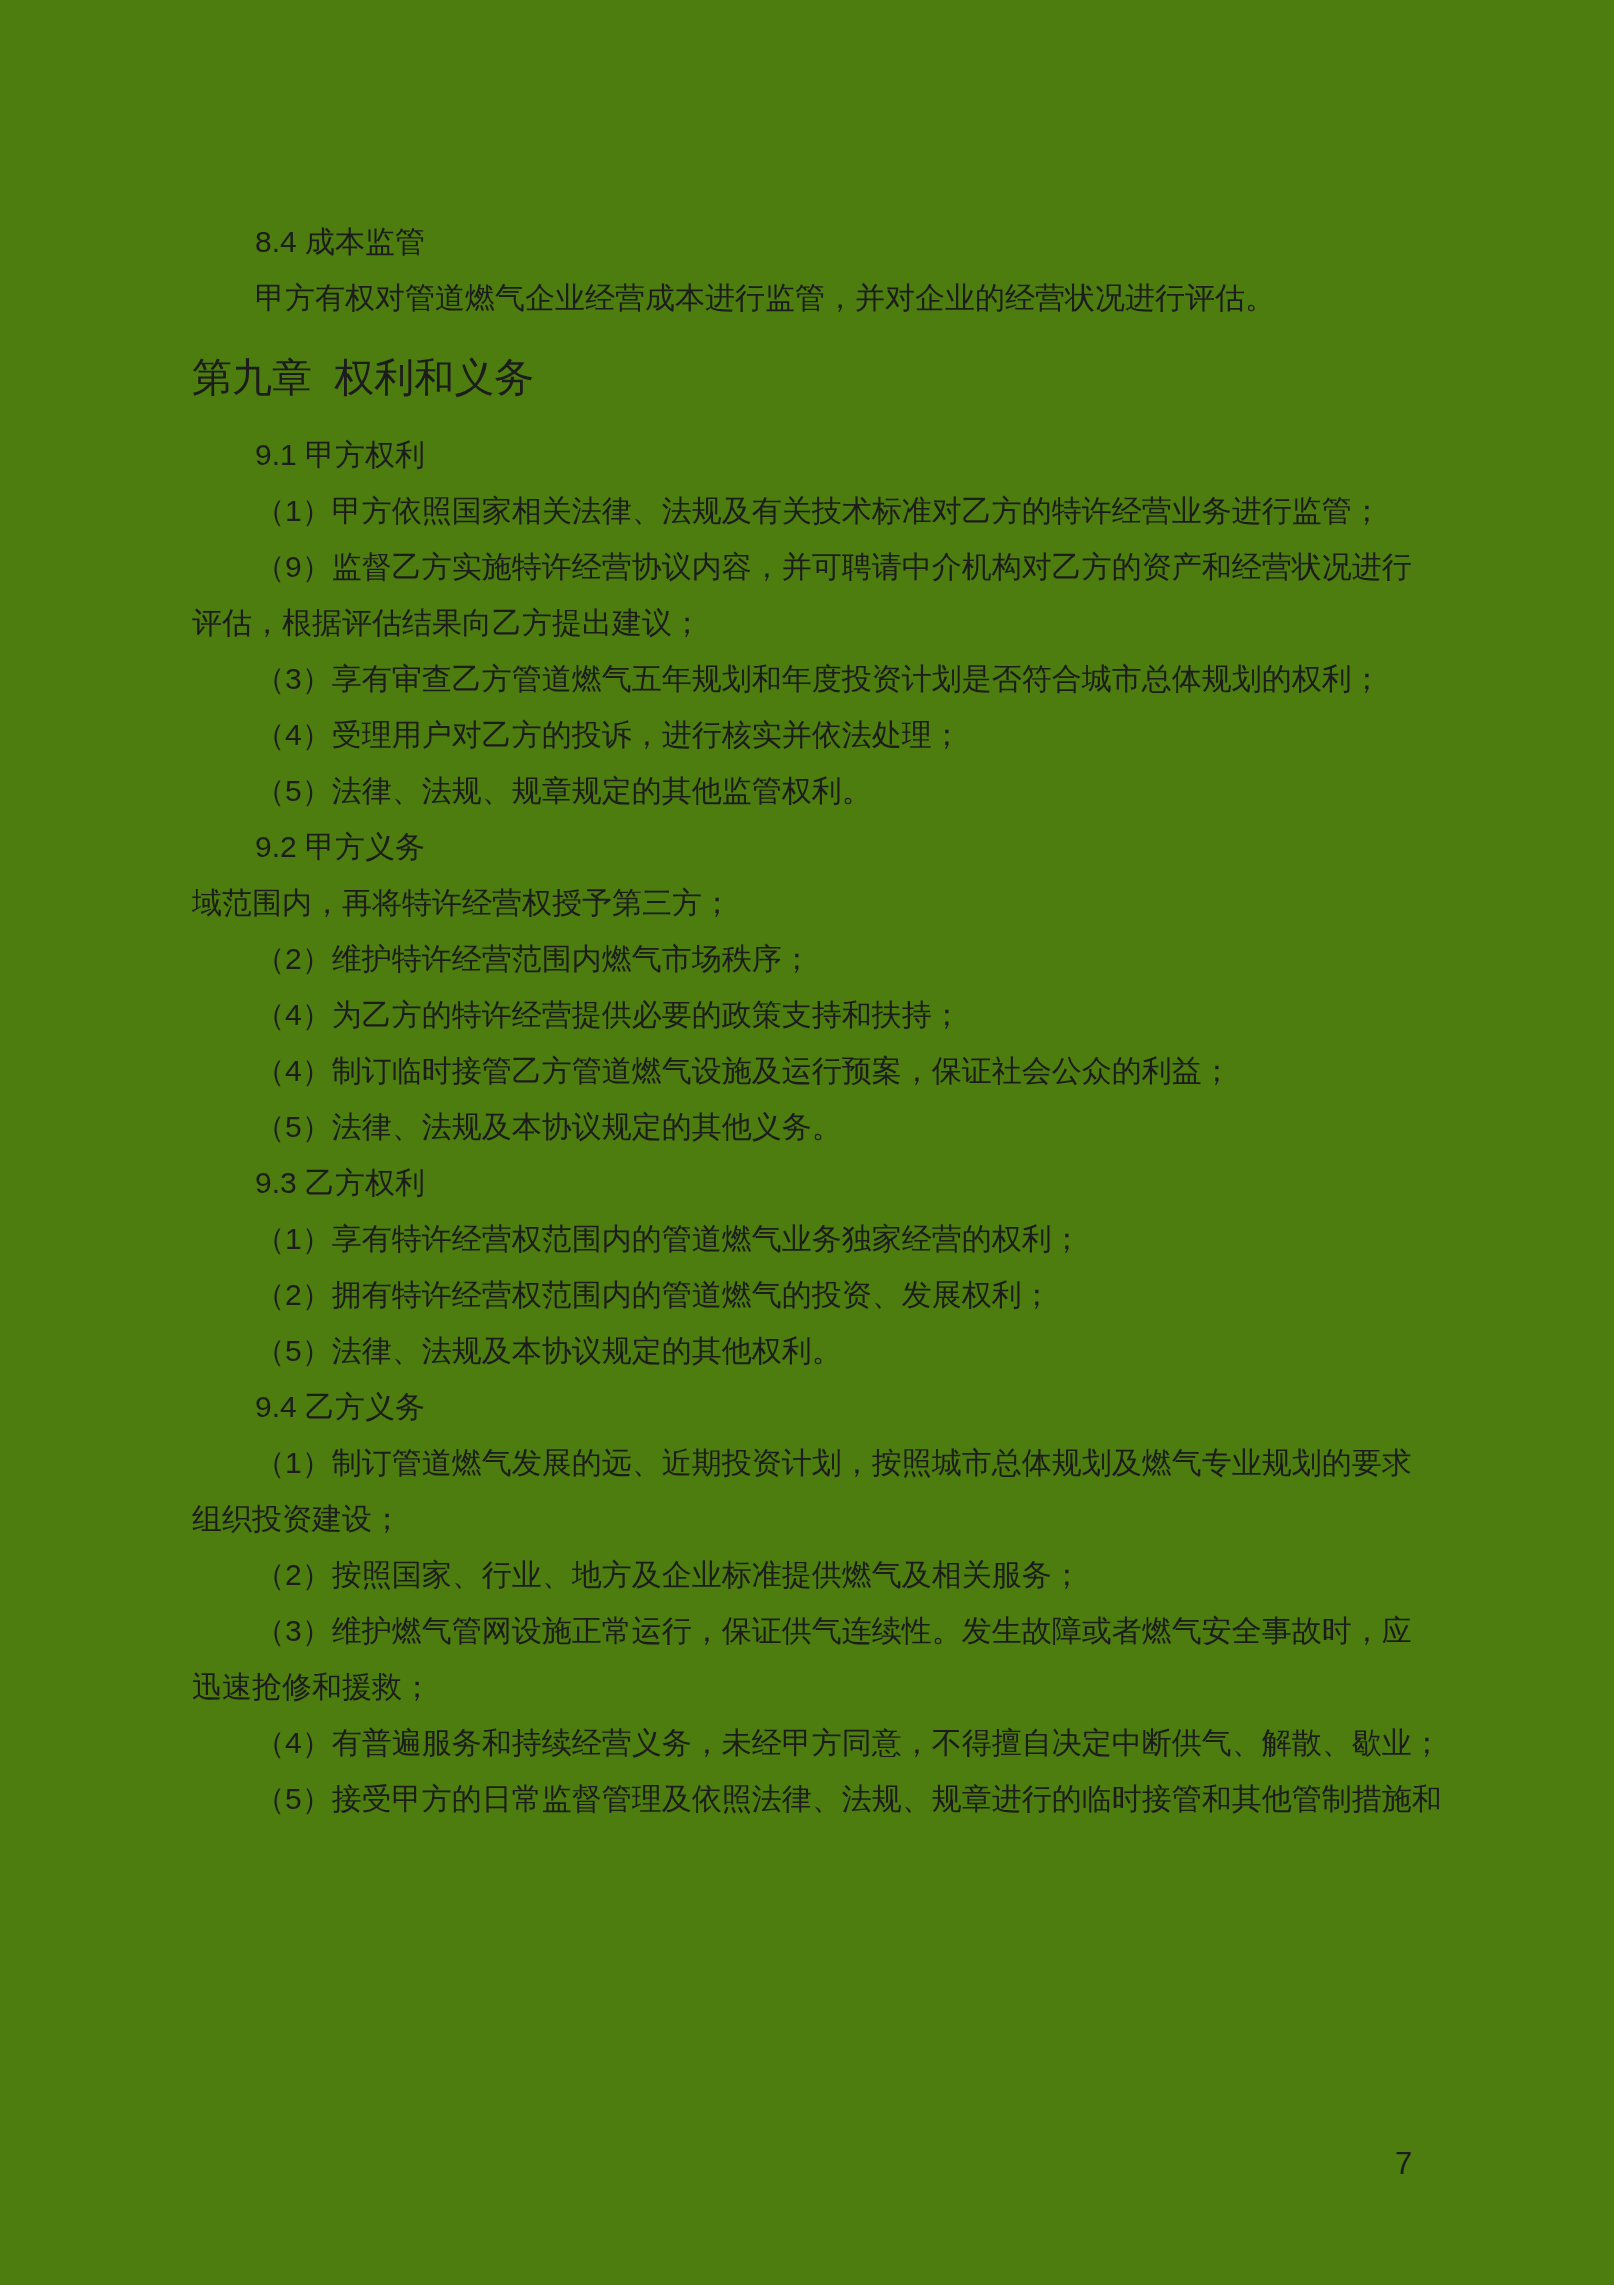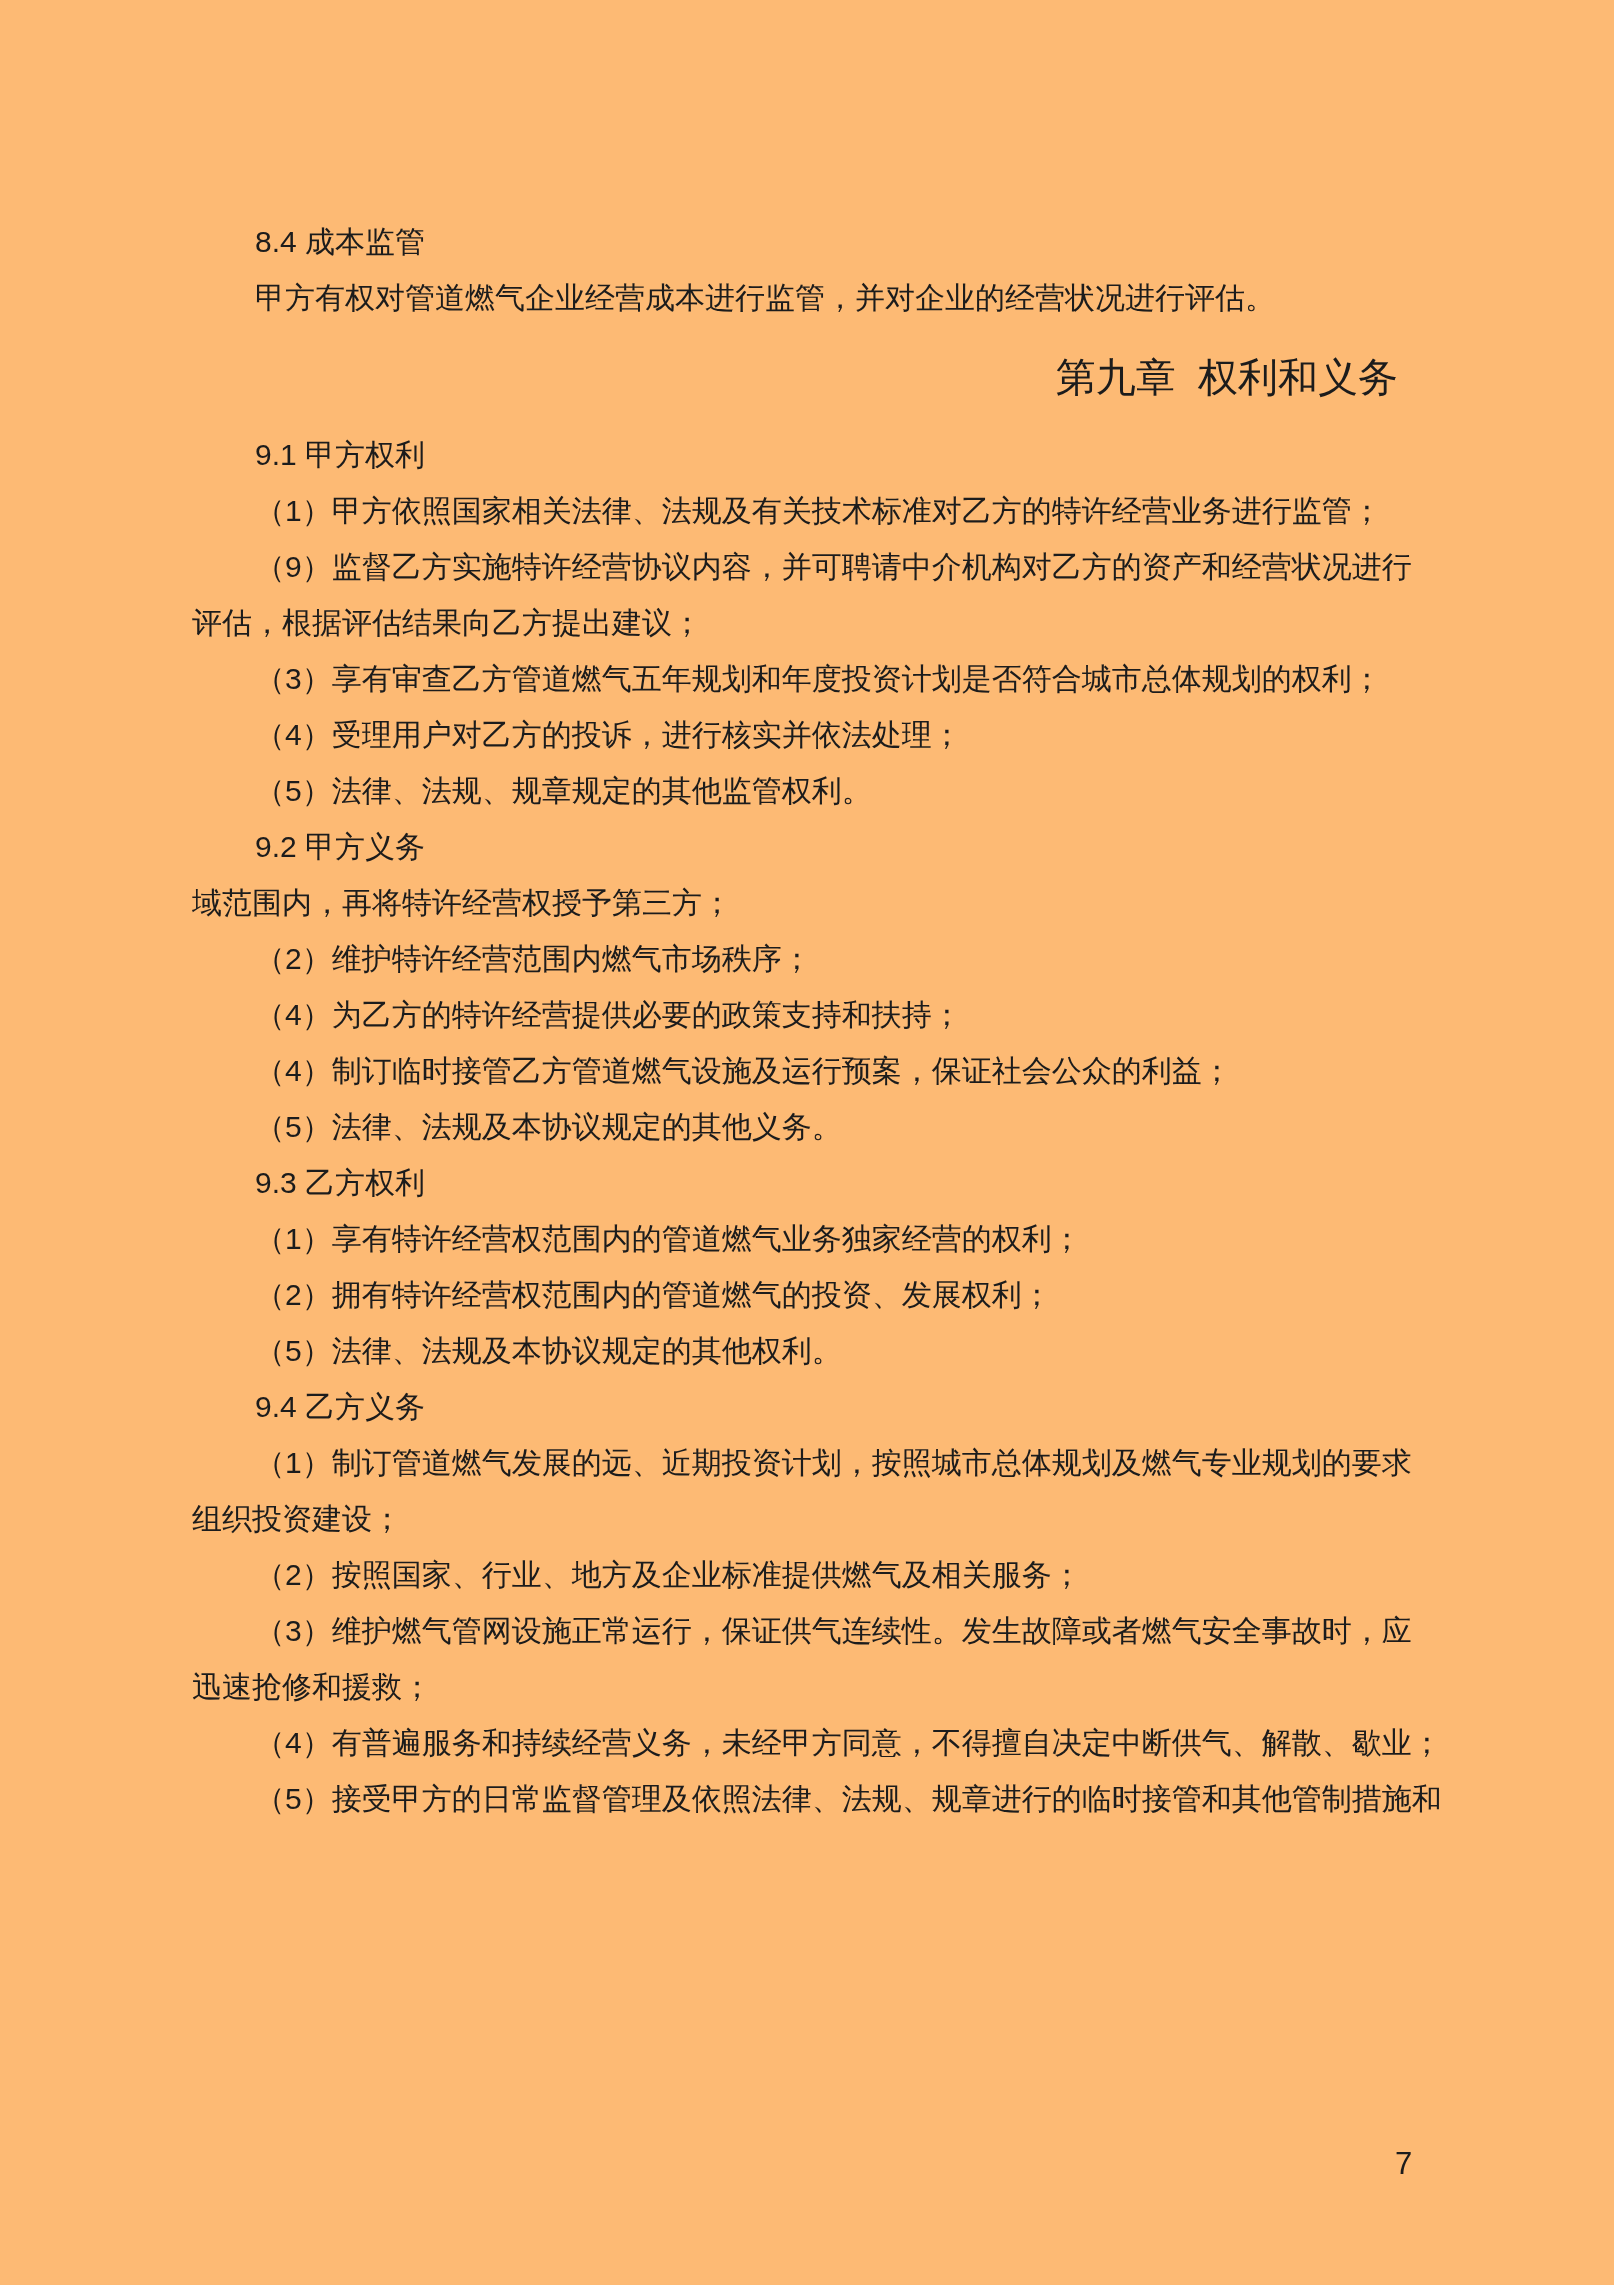--- a/index.html
+++ b/index.html
@@ -1,19 +1,19 @@
 <!DOCTYPE html>
 <html style="font-size:14.5px"><head>
 <meta charset="utf-8">
 <style>
   html,body{margin:0;padding:0;background:#ffffff;}
   .page{
     position:relative;
     width:1615px;height:2285px;
-    background:#fdba74;
+    background:#4d7c0f;
     font-family:"Liberation Sans", sans-serif;
     color:#1c1c1c;
     overflow:hidden;
   }
   .content{
     position:absolute;
     left:192px;top:214px;
     width:1206px;
   }
   .block{margin:0;}
@@ -23,21 +23,21 @@
     height:56px;
     white-space:pre;
     overflow:visible;
   }
   .line.indent{padding-left:63px;}
   .line.fill{
     text-align:justify;
     text-align-last:justify;
   }
   .block.heading{
-    text-align:right;
+    text-align:left;
     margin:22.6px 0 22px 0;
   }
   .block.heading .line{
     font-size:40px;
     font-weight:500;
     height:56px;
     line-height:56px;
   }
   .page-number{
     position:absolute;

